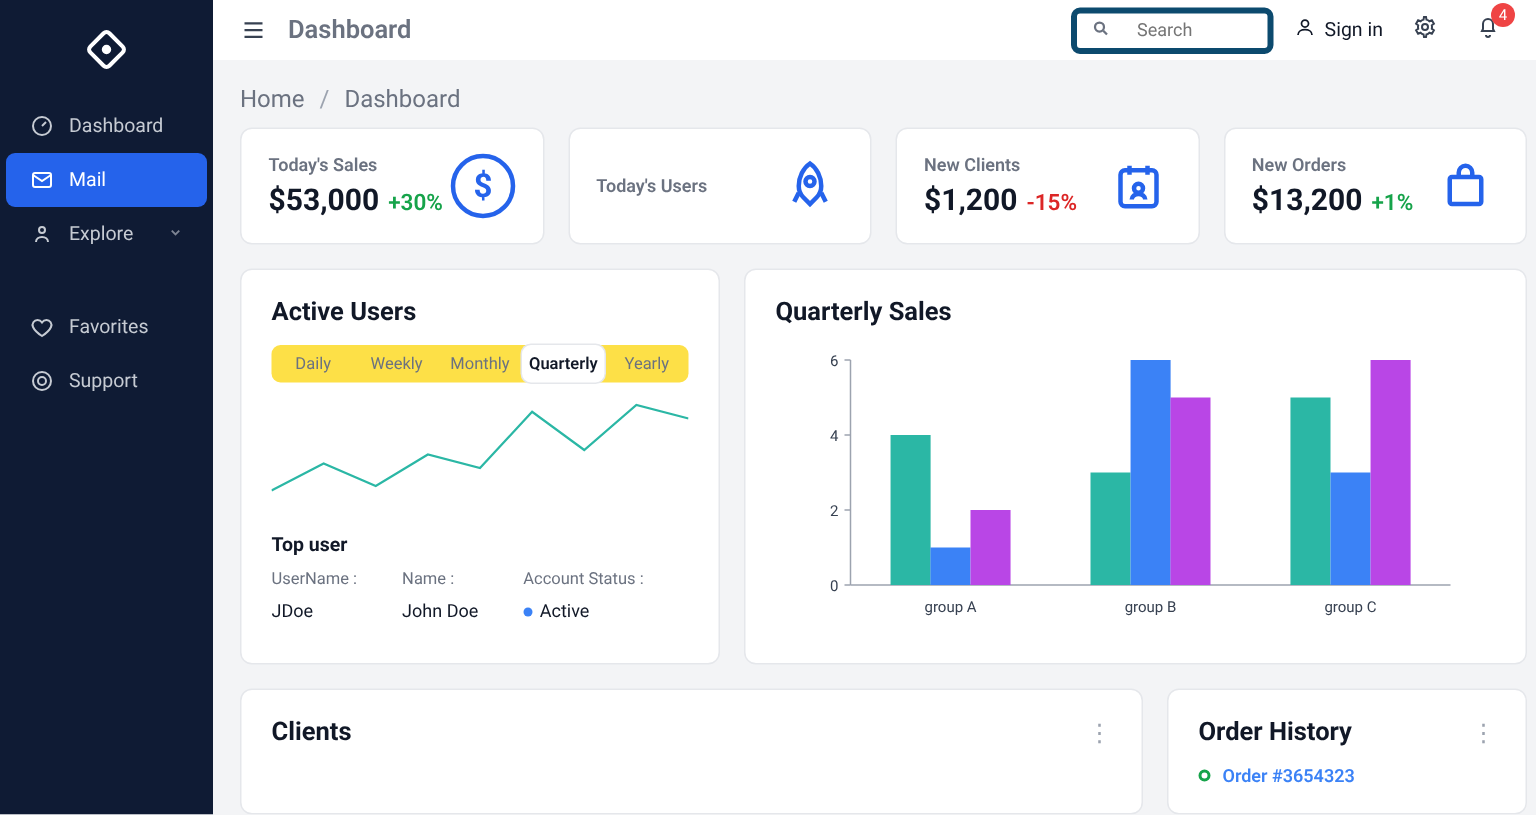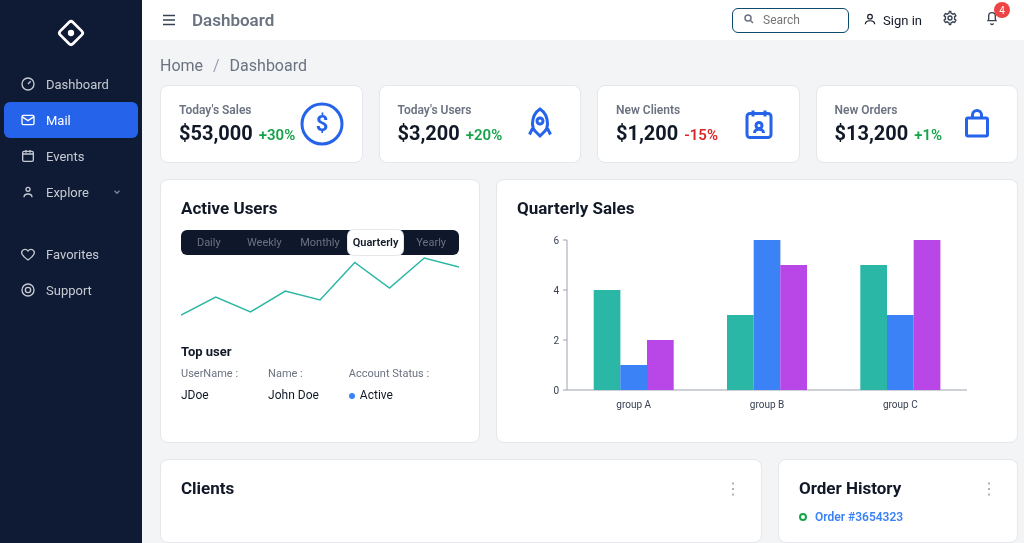--- a/index.html
+++ b/index.html
@@ -10,21 +10,21 @@
 .nav-item { display: flex; align-items: center; gap: 10px; padding: 10px 16px; font-size: 13px; cursor: pointer; border-radius: 6px; margin: 0 4px; color: #c6cbd3; }
 .nav-item.active { background: #2563eb; color: #fff; }
 .nav-item .icn { width: 16px; height: 16px; display: inline-flex; align-items: center; justify-content: center; }
 .nav-item .chev { margin-left: auto; opacity: .6; }
 .nav-gap { height: 26px; }
 .main { flex: 1; display: flex; flex-direction: column; }
 .topbar { height: 42px; background: #fff; display: flex; align-items: center; padding: 0 18px; gap: 14px; }
 .hamburger { cursor: pointer; display: inline-flex; }
 .page-title { font-size: 17px; font-weight: 600; color: #6b7280; }
 .topbar-spacer { flex: 1; }
-.search { display: flex; align-items: center; border: 1px solid #0c4a6e; border-radius: 6px; padding: 4px 10px; width: 117px; gap: 8px; color: #9ca3af; font-size: 12px; }
+.search { display: flex; align-items: center; border: 4px solid #0c4a6e; border-radius: 6px; padding: 4px 10px; width: 135px; gap: 18px; color: #9ca3af; font-size: 12px; }
 .search input { border: none; outline: none; width: 100%; font-size: 12px; color: #374151; }
 .signin { display: flex; align-items: center; gap: 6px; font-size: 13px; color: #111827; cursor: pointer; }
 .icon-btn { width: 28px; height: 28px; display: inline-flex; align-items: center; justify-content: center; cursor: pointer; position: relative; }
 .badge { position: absolute; top: -4px; right: -4px; background: #ef4444; color: #fff; font-size: 10px; width: 16px; height: 16px; border-radius: 50%; display: flex; align-items: center; justify-content: center; }
 .crumbs { padding: 16px 18px 10px; font-size: 16px; color: #6b7280; }
 .crumbs .sep { margin: 0 6px; color: #9ca3af; }
 .content { padding: 0 6px 0 18px; display: flex; flex-direction: column; gap: 16px; }
 .kpis { display: flex; gap: 16px; }
 .kpi { flex: 1; background: #fff; border: 1px solid #e5e7eb; border-radius: 8px; padding: 16px 18px; display: flex; justify-content: space-between; align-items: center; }
 .kpi-label { font-size: 12px; color: #6b7280; font-weight: 600; }
@@ -32,21 +32,21 @@
 .kpi-value { font-size: 20px; font-weight: 700; color: #111827; }
 .kpi-delta { font-size: 15px; font-weight: 600; }
 .delta-pos { color: #16a34a; }
 .delta-neg { color: #dc2626; }
 .kpi-icon { width: 44px; height: 44px; display: flex; align-items: center; justify-content: center; }
 .row2 { display: flex; gap: 16px; }
 .card { background: #fff; border: 1px solid #e5e7eb; border-radius: 8px; padding: 18px 20px; }
 .card-title { font-size: 17px; font-weight: 700; color: #111827; margin-bottom: 12px; }
 .col-left { flex: 0 0 320px; }
 .col-right { flex: 1; }
-.tabs { display: flex; background: #0f172a; border-radius: 6px; }
+.tabs { display: flex; background: #fde047; border-radius: 6px; margin-bottom: 12px; }
 .tab { flex: 1; padding: 6px 0; font-size: 11px; color: #6b7280; text-align: center; cursor: pointer; border-radius: 6px; }
 .tab.active { background: #fff; color: #111827; font-weight: 600; box-shadow: 0 0 0 1px #e5e7eb; }
 .sparkline { width: 100%; height: 75px; display: block; }
 .topuser-title { font-size: 13px; font-weight: 700; color: #111827; margin: 14px 0 8px; }
 .tu-row { display: flex; gap: 30px; }
 .tu-col label { display: block; font-size: 11px; color: #6b7280; margin-bottom: 8px; }
 .tu-col .v { font-size: 12px; color: #111827; }
 .status-dot { display: inline-block; width: 6px; height: 6px; border-radius: 50%; background: #3b82f6; margin-right: 5px; vertical-align: middle; }
 .barchart { width: 100%; height: 190px; }
 .row3 { display: flex; gap: 16px; }
@@ -83,29 +83,20 @@
         <svg width="16" height="16" viewBox="0 0 24 24" fill="none" stroke="currentColor" stroke-width="2">
           <rect x="3" y="5" width="18" height="14" rx="2"></rect>
           <path d="M3 7l9 6 9-6"></path>
         </svg>
       </span>
     <span>Mail</span>
   </div>
   <div class="nav-item">
     <span class="icn">
         <svg width="16" height="16" viewBox="0 0 24 24" fill="none" stroke="currentColor" stroke-width="2">
-          <rect x="4" y="5" width="16" height="15" rx="2"></rect>
-          <path d="M4 9h16M9 3v4M15 3v4"></path>
-        </svg>
-      </span>
-    <span>Events</span>
-  </div>
-  <div class="nav-item">
-    <span class="icn">
-        <svg width="16" height="16" viewBox="0 0 24 24" fill="none" stroke="currentColor" stroke-width="2">
           <circle cx="12" cy="8" r="3"></circle>
           <path d="M6 20c0-3 2.7-5 6-5s6 2 6 5"></path>
         </svg>
       </span>
     <span>Explore</span>
     <span class="chev"><svg width="10" height="10" viewBox="0 0 24 24" fill="none" stroke="currentColor" stroke-width="3">
           <path d="M6 9l6 6 6-6"></path>
         </svg></span>
   </div>
   <div class="nav-gap"></div>
@@ -185,24 +176,20 @@
         <div class="kpi-icon">
             <svg width="44" height="44" viewBox="0 0 44 44">
               <circle cx="22" cy="22" r="20" fill="none" stroke="#2563eb" stroke-width="3"></circle>
               <text x="22" y="29" text-anchor="middle" font-size="22" fill="#2563eb" font-weight="bold">$</text>
             </svg>
           </div>
       </div>
       <div class="kpi">
         <div>
           <div class="kpi-label">Today's Users</div>
-          <div class="kpi-value-row">
-            <span class="kpi-value">$3,200</span>
-            <span class="kpi-delta delta-pos">+20%</span>
-          </div>
         </div>
         <div class="kpi-icon">
             <svg width="36" height="36" viewBox="0 0 24 24" fill="none" stroke="#2563eb" stroke-width="2">
               <path d="M12 2c3 2 5 6 5 10 0 2-1 4-2 5l-3 3-3-3c-1-1-2-3-2-5 0-4 2-8 5-10z"></path>
               <circle cx="12" cy="10" r="2"></circle>
               <path d="M7 15l-2 4M17 15l2 4"></path>
             </svg>
           </div>
       </div>
       <div class="kpi">

